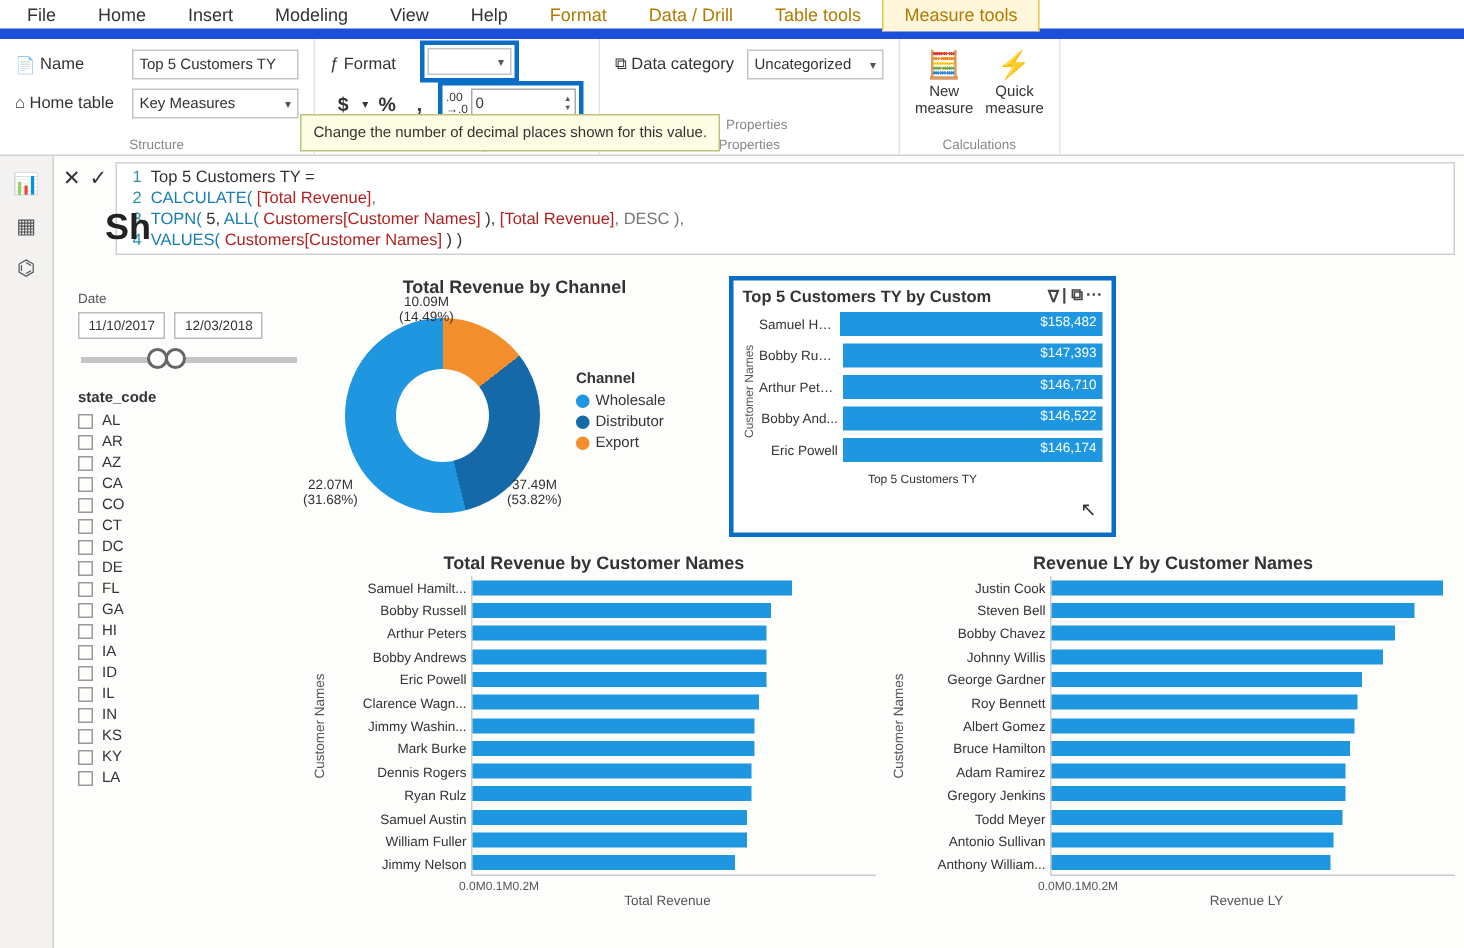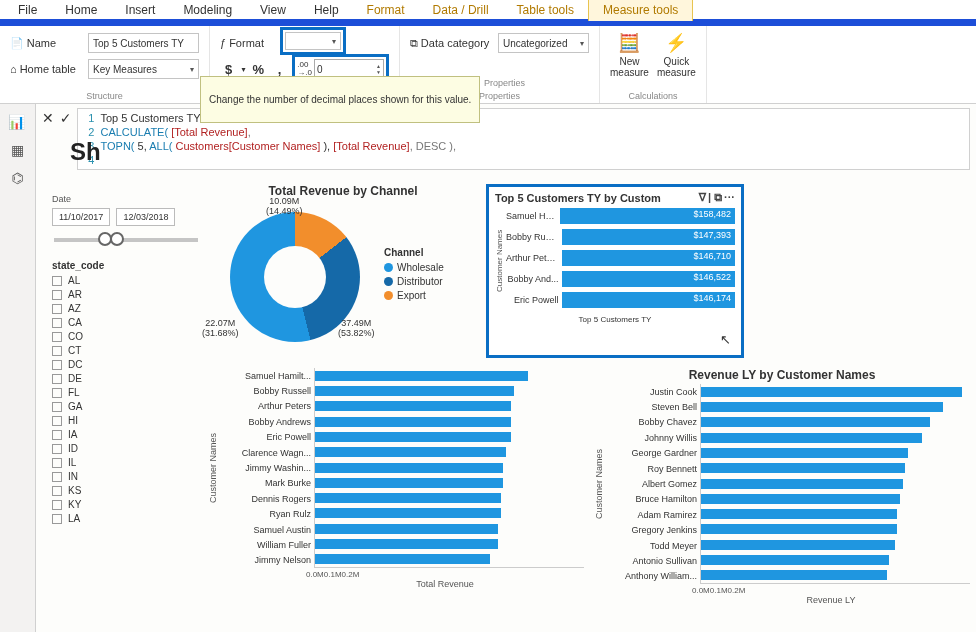--- a/index.html
+++ b/index.html
@@ -15,21 +15,21 @@
 .rg-label { font-size: 11px; min-width: 74px; display: inline-flex; align-items: center; gap: 3px; }
 .rg-input { height: 20px; border: 1px solid #c4c4c4; background: #fff; font-size: 10px; padding: 0 4px; display: flex; align-items: center; justify-content: space-between; }
 .dropdown-arrow { font-size: 8px; color: #555; }
 .fmt-btn { width: 22px; height: 22px; display: inline-flex; align-items: center; justify-content: center; font-size: 13px; font-weight: bold; color: #333; }
 .decimal-highlight { border: 3px solid #0a6ec4; padding: 2px; display: inline-flex; align-items: center; gap: 2px; position: relative; }
 .spinner-box { width: 70px; height: 20px; border: 1px solid #aaa; background: #fff; display: flex; align-items: center; justify-content: space-between; padding: 0 2px; font-size: 10px; }
 .spinner-arrows { display: flex; flex-direction: column; font-size: 5px; line-height: 6px; color: #555; }
 .calc-btns { display: flex; gap: 8px; }
 .calc-btn { display: flex; flex-direction: column; align-items: center; font-size: 10px; line-height: 11px; text-align: center; }
 .calc-icon { width: 22px; height: 22px; display: flex; align-items: center; justify-content: center; font-size: 18px; margin-bottom: 2px; }
-.tooltip { position: absolute; top: 76px; left: 200px; background: #fdfde3; border: 1px solid #c0c080; padding: 17px 8px; font-size: 10px; z-index: 5; }
+.tooltip { position: absolute; top: 76px; left: 200px; background: #fdfde3; border: 1px solid #c0c080; padding: 6px 8px; font-size: 10px; z-index: 5; }
 .properties-lbl { position: absolute; top: 78px; left: 484px; font-size: 9px; color: #888; }
 
 .main { display: flex; height: calc(100% - 104px); }
 .left-rail { width: 36px; background: #f3f2f1; border-right: 1px solid #d0d0d0; display: flex; flex-direction: column; padding-top: 4px; }
 .rail-icon { height: 28px; display: flex; align-items: center; justify-content: center; font-size: 14px; color: #555; }
 .canvas { flex: 1; background: #fdfdfb; position: relative; overflow: hidden; padding: 4px 6px 0 6px; }
 
 .formula-row { display: flex; align-items: flex-start; gap: 6px; margin-bottom: 2px; }
 .formula-icons { display: flex; gap: 6px; font-size: 14px; padding-top: 2px; }
 .formula-box { flex: 1; background: #fff; border: 1px solid #d0d0d0; font-family: Consolas, monospace; font-size: 11px; line-height: 14px; padding: 2px 4px; }
@@ -209,20 +209,21 @@
           <div class="ln">
             <span class="num">2</span>
             <span><span class="tok-func">CALCULATE(</span><span class="tok-col"> [Total Revenue]</span><span class="tok-kw">,</span></span>
           </div>
           <div class="ln">
             <span class="num">3</span>
             <span>    <span class="tok-func">TOPN(</span> 5, <span class="tok-func">ALL(</span><span class="tok-col"> Customers[Customer Names] </span>), <span class="tok-col">[Total Revenue]</span><span class="tok-kw">, DESC ),</span></span>
           </div>
           <div class="ln">
             <span class="num">4</span>
+            <span>      <span class="tok-func">VALUES(</span><span class="tok-col"> Customers[Customer Names] </span>) )</span>
           </div>
         </div>
     </div>
     <div class="sh-text">Sh</div>
 
     <div class="report-body">
 
       <div class="filters-col">
         <div class="date-label">Date</div>
         <div class="date-boxes">
@@ -385,20 +386,21 @@
                   </div>
                 </div>
             </div>
             <div class="top5-footer">Top 5 Customers TY</div>
             <div class="cursor-arrow">↖</div>
           </div>
         </div>
 
         <div class="bottom-viz-row">
           <div class="barchart" id="bars-left">
+              <div class="viz-title">Total Revenue by Customer Names</div>
               <div class="bar-body">
                 <div class="bar-axis">Customer Names</div>
                 <div class="bar-names">
                   <div class="nm">Samuel Hamilt...</div>
                   <div class="nm">Bobby Russell</div>
                   <div class="nm">Arthur Peters</div>
                   <div class="nm">Bobby Andrews</div>
                   <div class="nm">Eric Powell</div>
                   <div class="nm">Clarence Wagn...</div>
                   <div class="nm">Jimmy Washin...</div>

